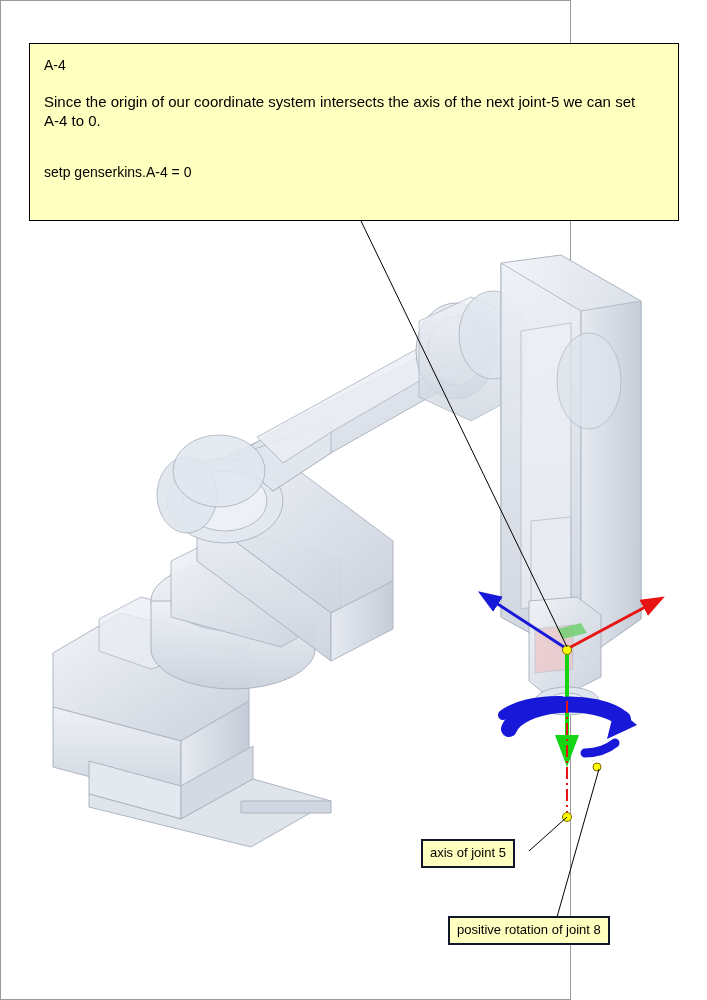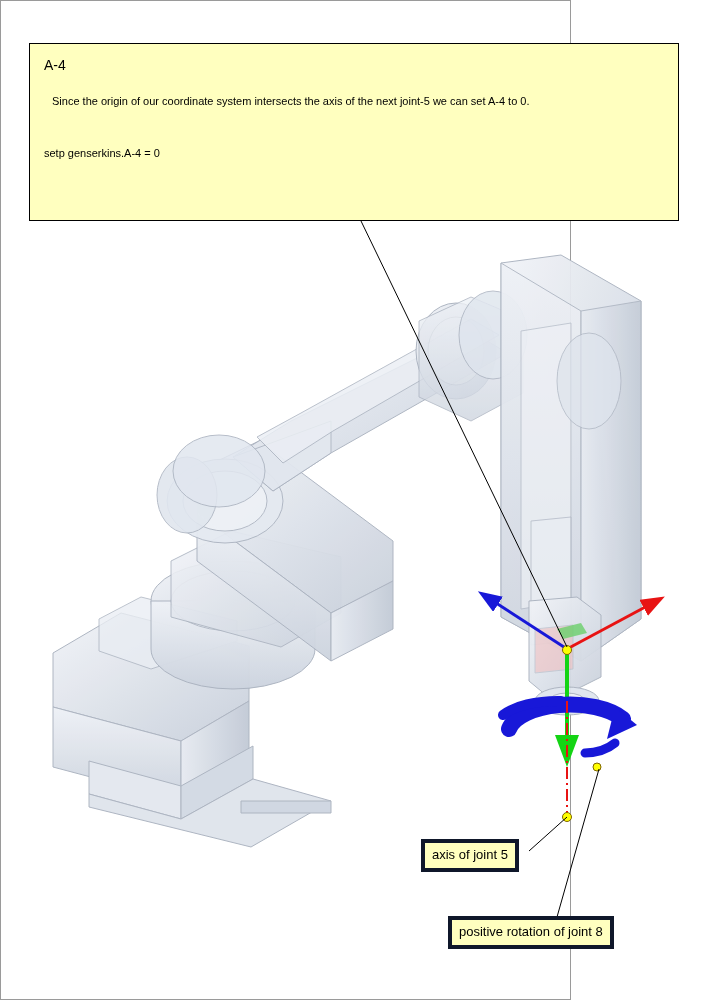--- a/index.html
+++ b/index.html
@@ -36,39 +36,38 @@
     box-sizing: border-box;
     padding: 12px 14px;
   }
   .note-title {
     font-size: 14px;
     color: #000;
     line-height: 18px;
     margin-bottom: 18px;
   }
   .note-body {
-    font-size: 11px;
+    font-size: 15px;
     color: #000;
     line-height: 19px;
     margin-bottom: 26px;
     max-width: 600px;
-    margin-left: 8px;
   }
   .note-code {
-    font-size: 11px;
+    font-size: 14px;
     color: #000;
     line-height: 19px;
     margin-top: 33px;
   }
 
   
   .callout {
     position: absolute;
     background: #ffffbf;
-    border: 4px solid #0f172a;
+    border: 2px solid #0f172a;
     box-sizing: border-box;
     font-size: 13px;
     color: #000;
     padding: 4px 7px 5px 7px;
     white-space: nowrap;
     line-height: 16px;
   }
   #callout-axis { left: 420px; top: 838px; }
   #callout-rotation { left: 447px; top: 915px; }
 

